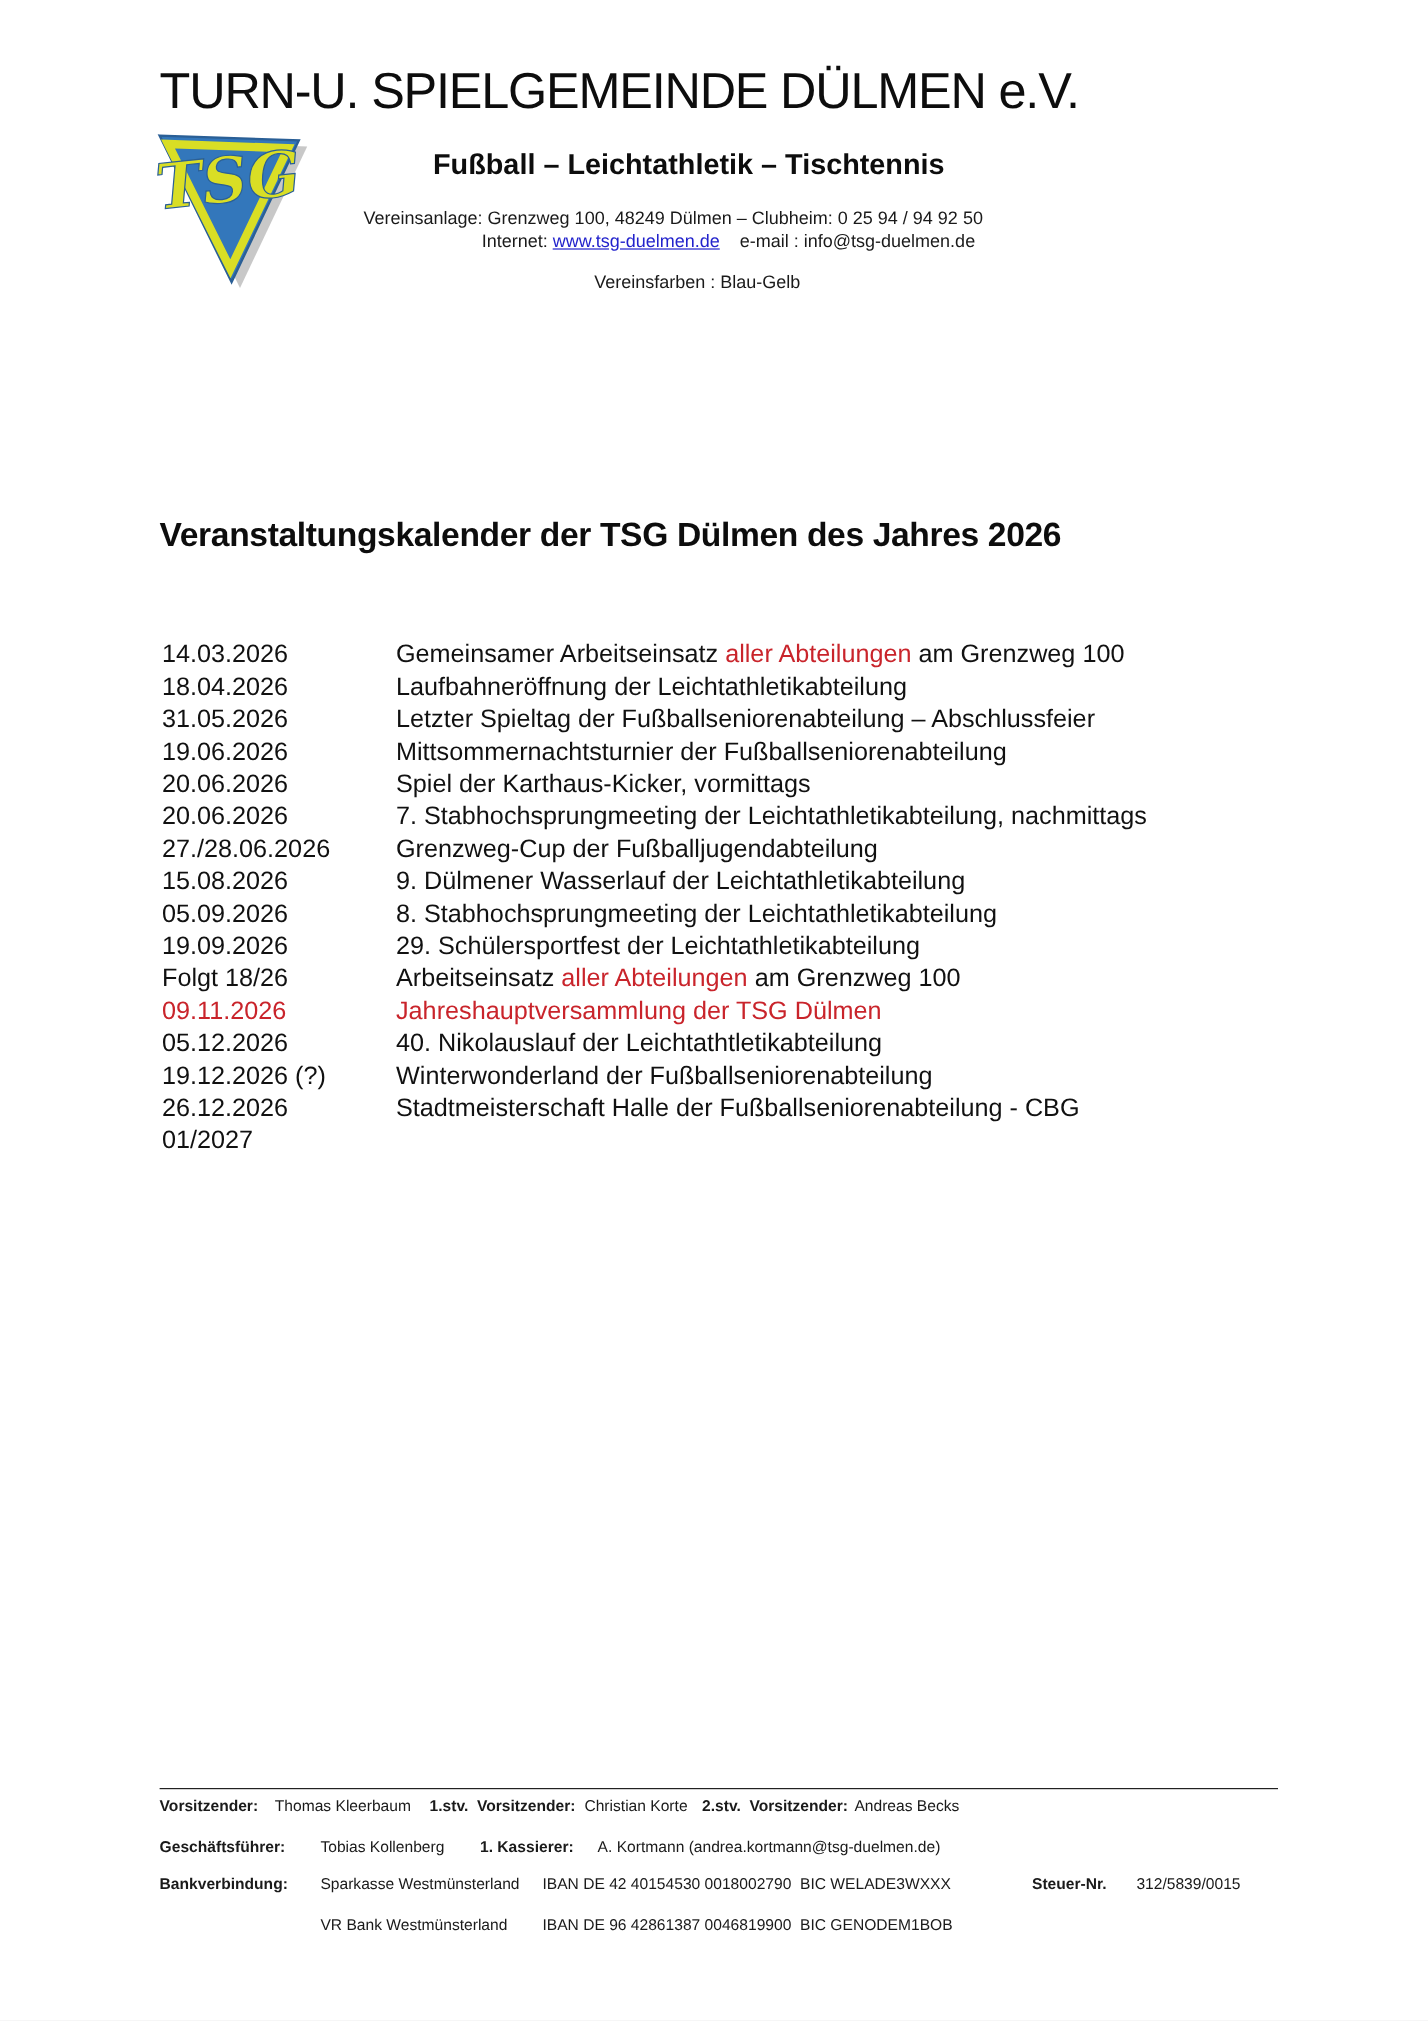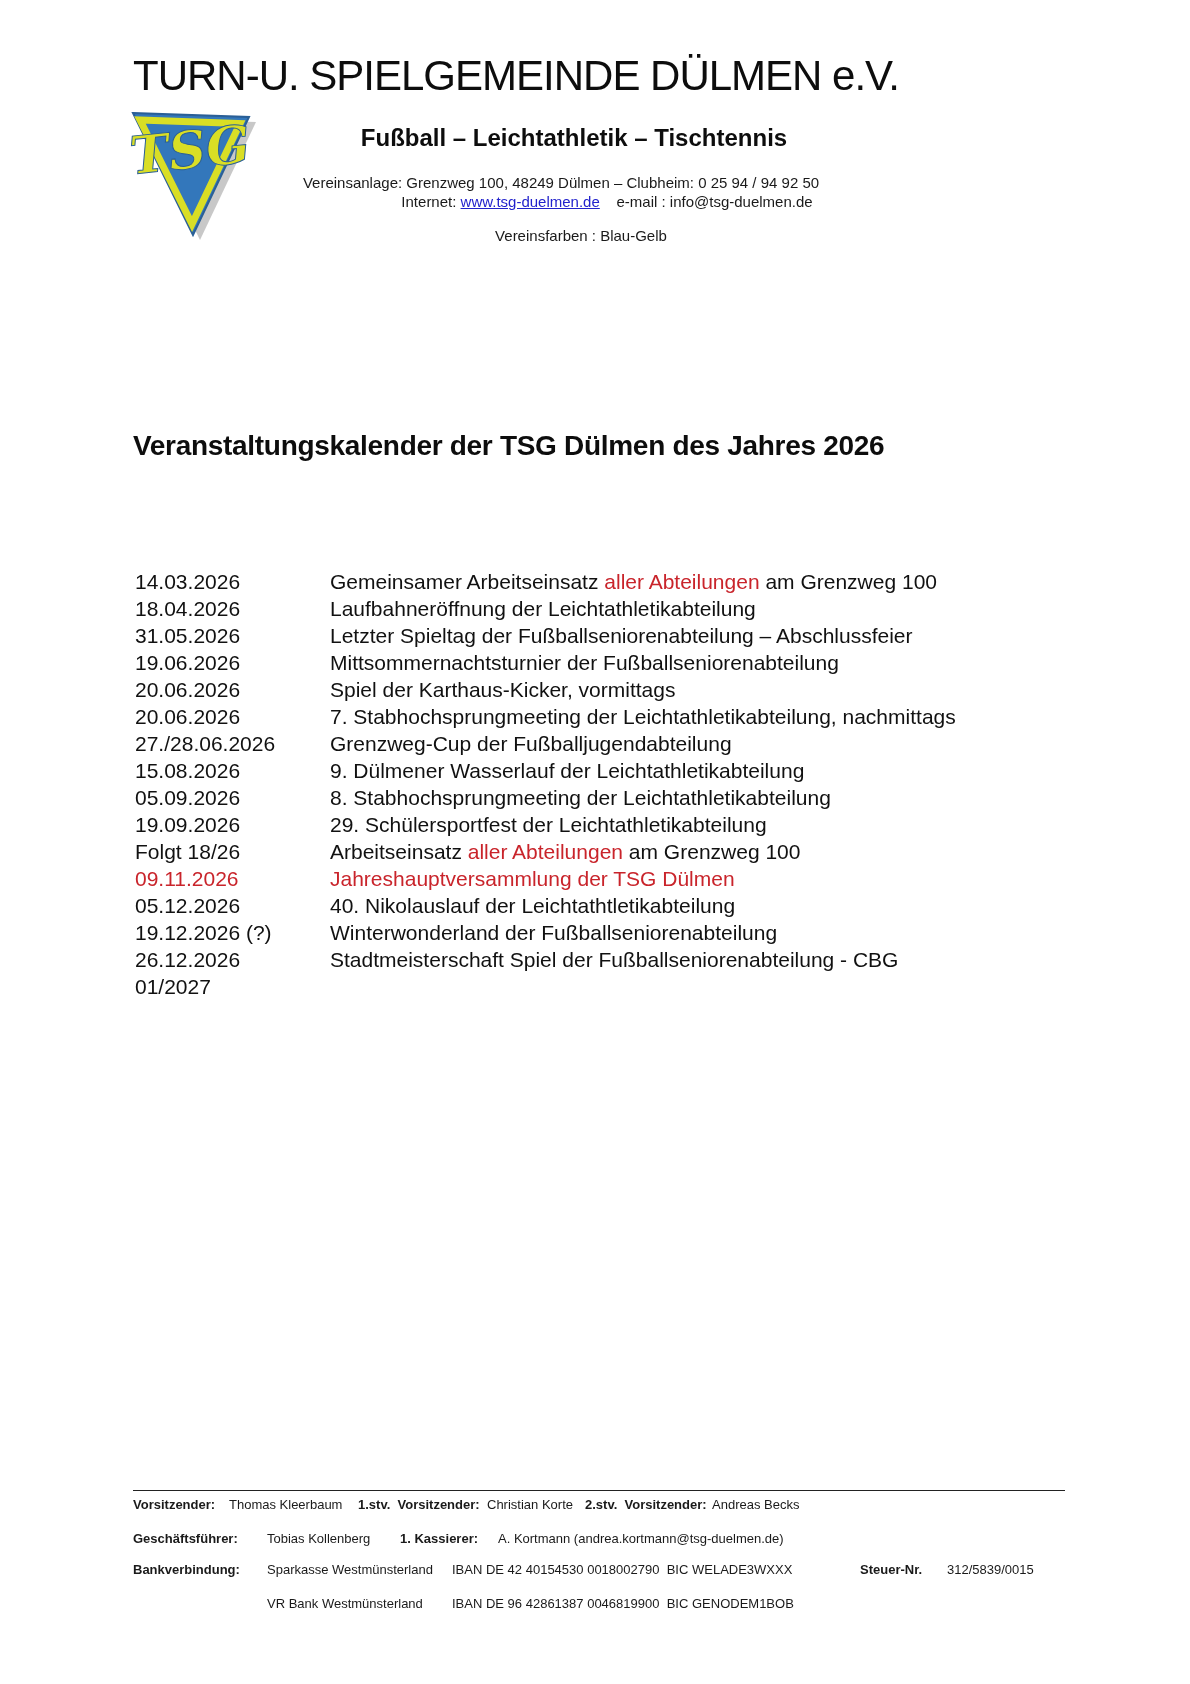--- a/index.html
+++ b/index.html
@@ -33,21 +33,21 @@
   .net-line a{color:#2222cc;text-decoration:underline;cursor:pointer;}
   .colors-line{
     position:absolute;left:0;top:227px;width:1122px;text-align:center;
     font-size:15px;color:#1a1a1a;padding-left:20px;
   }
   .cal-title{
     position:absolute;left:133px;top:430px;
     font-size:28px;font-weight:bold;letter-spacing:-0.3px;color:#0d0d0d;
     white-space:pre;
   }
-  .event-list{position:absolute;left:135px;top:532px;width:1000px;margin-top:36px;}
+  .event-list{position:absolute;left:135px;top:532px;width:1000px;}
   .event-row{display:flex;line-height:27px;font-size:21px;}
   .event-date{flex:0 0 195px;white-space:pre;}
   .event-desc{white-space:pre;}
   .red{color:var(--accent-red,#c9242b);}
   .footer-rule{
     position:absolute;left:133px;top:1490px;width:932px;height:0;
     border-top:1.6px solid #222;
   }
   .fseg{
     position:absolute;font-size:13px;white-space:pre;color:#1a1a1a;
@@ -133,21 +133,21 @@
       <div class="event-row">
         <span class="event-date">05.12.2026</span>
         <span class="event-desc"><span>40. Nikolauslauf der Leichtathtletikabteilung</span></span>
       </div>
       <div class="event-row">
         <span class="event-date">19.12.2026 (?)</span>
         <span class="event-desc"><span>Winterwonderland der Fußballseniorenabteilung</span></span>
       </div>
       <div class="event-row">
         <span class="event-date">26.12.2026</span>
-        <span class="event-desc"><span>Stadtmeisterschaft Spiel der Fußballseniorenabteilung - CBG</span></span>
+        <span class="event-desc"><span>Stadtmeisterschaft Halle der Fußballseniorenabteilung - CBG</span></span>
       </div>
       <div class="event-row">
         <span class="event-date">01/2027</span>
       </div>
     </div>
 
   <div class="footer-rule"></div>
   <div>
       <span class="fseg b" style="left: 133px; top: 1497px;">Vorsitzender:</span>
       <span class="fseg" style="left: 229px; top: 1497px;">Thomas Kleerbaum</span>

